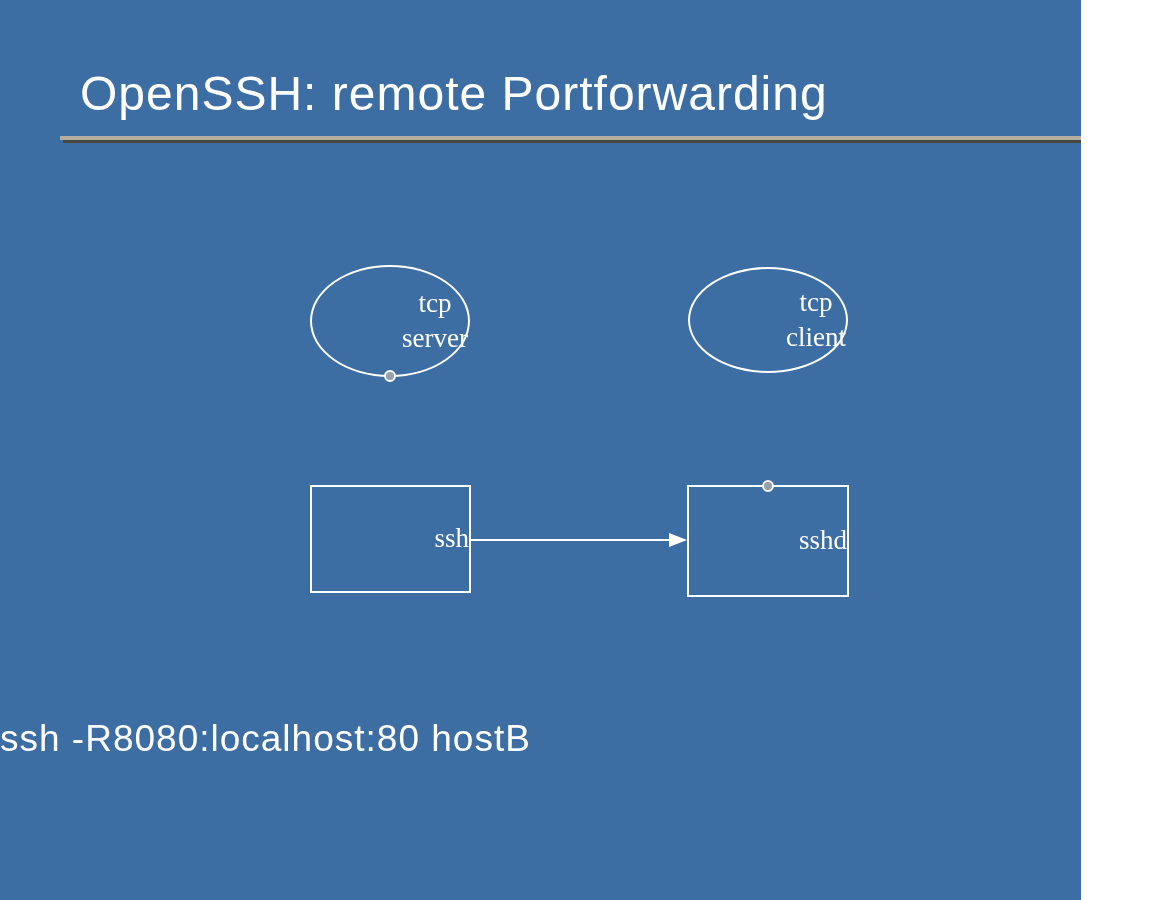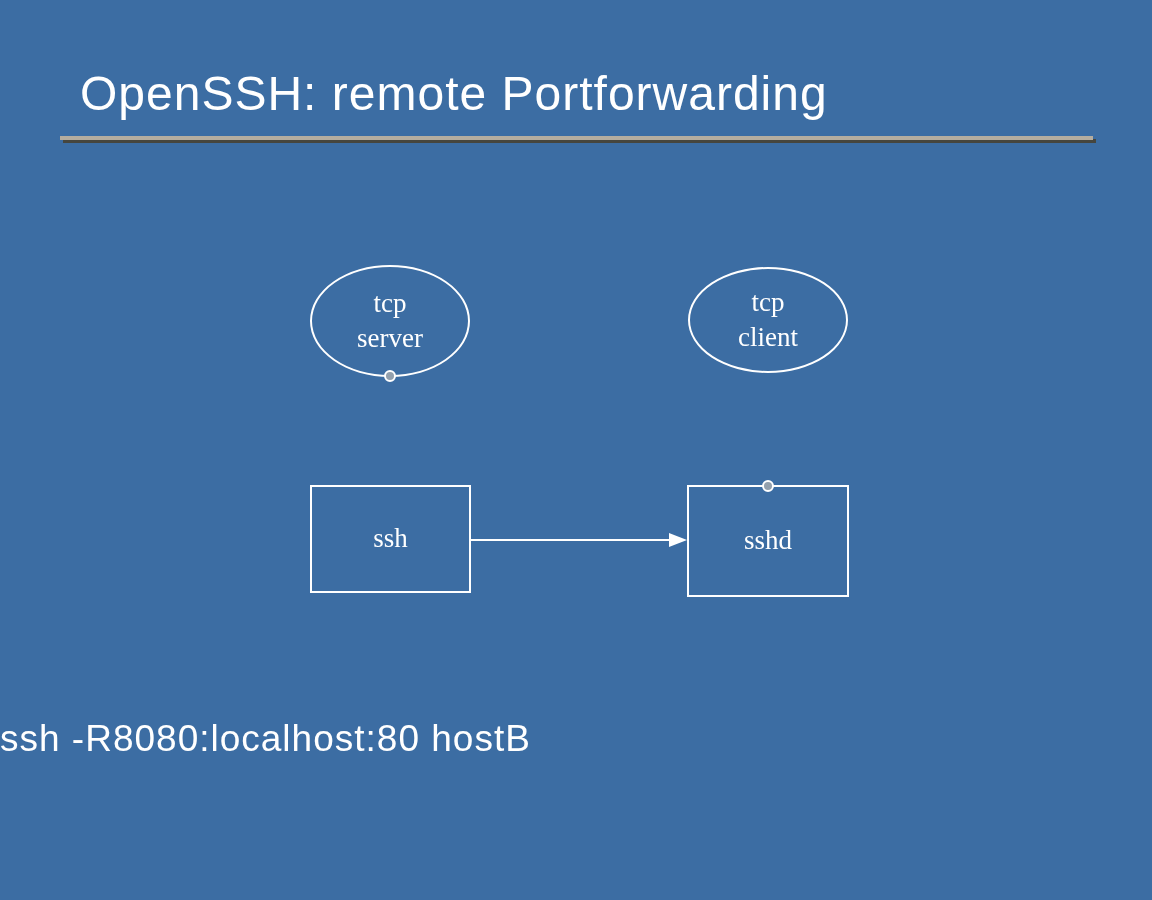--- a/index.html
+++ b/index.html
@@ -1,22 +1,23 @@
 <!DOCTYPE html>
 <html style="--background: #3c6da3; --text: #ffffff; --stroke: #ffffff; --rule: #b5ad9f; --rule-shadow: #46463e; --dot-fill: #93a0ad;"><head>
 <meta charset="utf-8">
 <style>
   html, body { margin: 0; padding: 0; }
   .slide {
     position: relative;
-    width: 1152px;
+    width: 1044px;
     height: 900px;
     background: var(--background, #3c6da3);
     overflow: hidden;
     font-family: "Liberation Sans", sans-serif;
+    padding-left: 37px;
   }
 
   .title {
     position: absolute;
     left: 80px;
     top: 66px;
     color: var(--text, #ffffff);
     font-size: 48px;
     letter-spacing: 1px;
     white-space: nowrap;
@@ -31,21 +32,21 @@
     background: var(--rule, #b5ad9f);
     box-shadow: 3px 3px 0 var(--rule-shadow, rgba(70,70,62,0.75));
   }
 
   .node {
     position: absolute;
     border: 2px solid var(--stroke, #ffffff);
     color: var(--text, #ffffff);
     display: flex;
     align-items: center;
-    justify-content: center;
+    justify-content: flex-end;
     text-align: center;
     box-sizing: border-box;
   }
   .node .label {
     font-family: "Liberation Serif", serif;
     font-size: 27px;
     line-height: 1.3;
     white-space: pre-line;
   }
   .ellipse { border-radius: 50%; }

